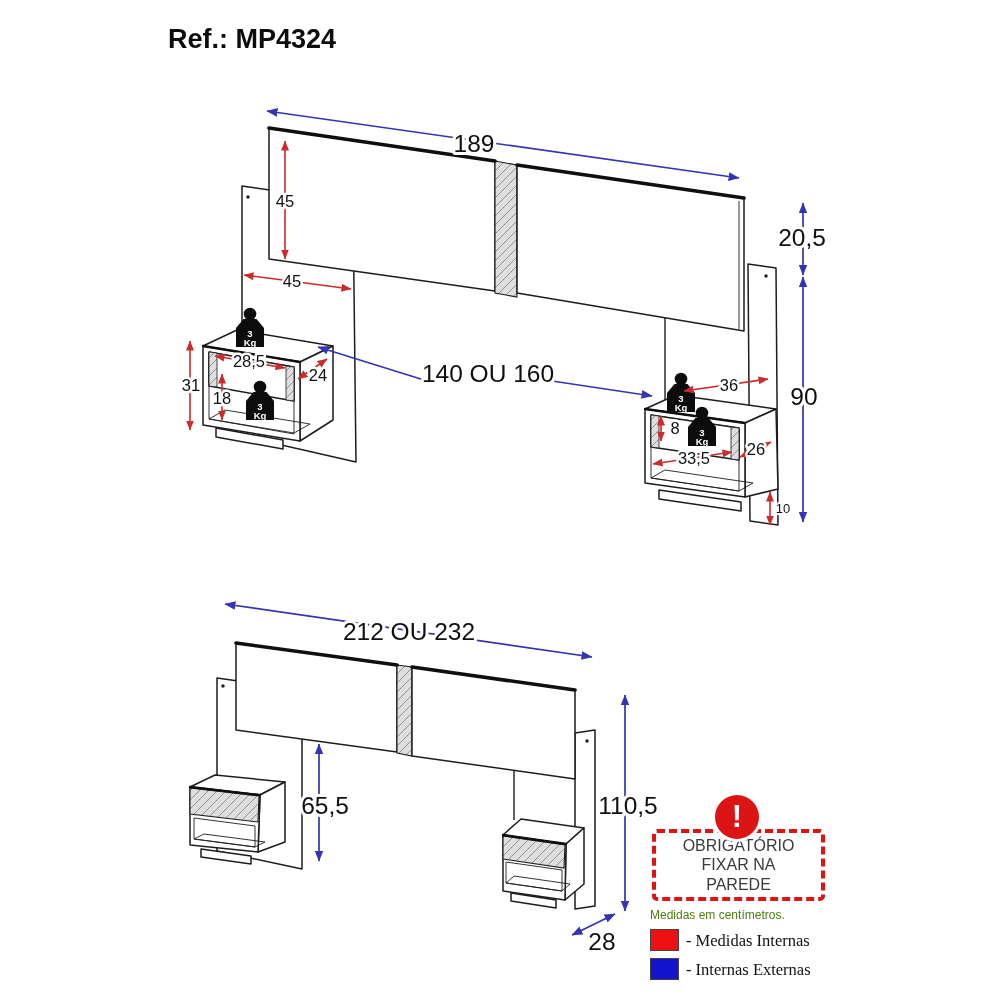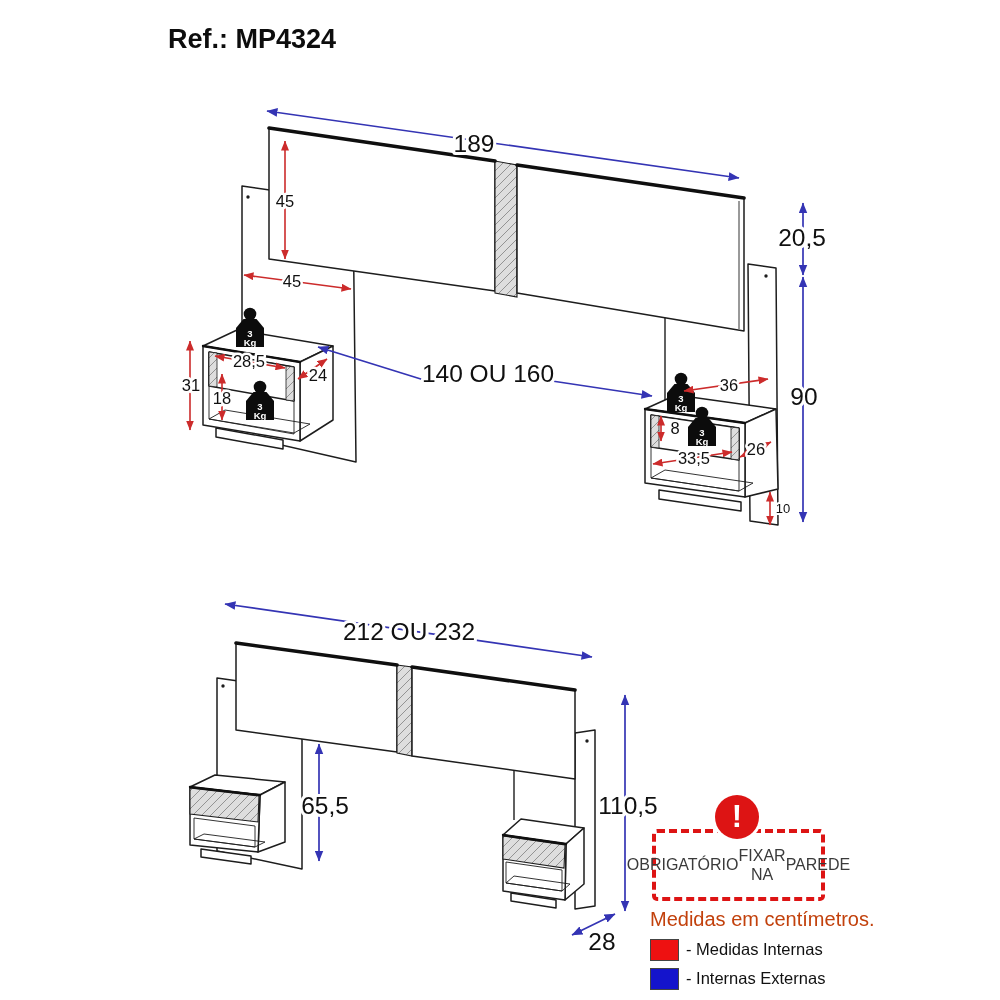--- a/index.html
+++ b/index.html
@@ -24,28 +24,28 @@
   .t13{font-size:13px;text-anchor:middle;paint-order:stroke;stroke:#ffffff;stroke-width:4px;stroke-linejoin:round;}
   .t24{font-size:24.5px;text-anchor:middle;paint-order:stroke;stroke:#ffffff;stroke-width:6px;stroke-linejoin:round;}
   .wt circle,.wt path{fill:#0c0c0c;stroke:none;}
   .wt text{fill:#ffffff;font-weight:700;text-anchor:middle;}
   .wtv{font-size:9.5px;}
   .wtu{font-size:9.5px;}
 
   
   .warn-box{position:absolute;left:652px;top:829px;width:165px;height:64px;
      border:4px dashed #dd1414;border-radius:5px;background:#fff;
-     display:flex;align-items:center;justify-content:center;
+     display:flex;flex-direction:column;align-items:center;justify-content:center;
      font-size:16px;font-weight:500;color:#3a3a3a;line-height:1.2;text-align:center;z-index:2;}
   .warn-icon{position:absolute;left:715px;top:795px;width:44px;height:44px;border-radius:50%;
      background:#dd1414;color:#fff;font-weight:700;font-size:31px;line-height:44px;text-align:center;
      box-shadow:0 0 0 3px #ffffff;z-index:3;}
   .legend{position:absolute;left:650px;top:908px;z-index:2;}
-  .legend-units{font-size:20px;color:#c2410c;font-weight:500;margin-bottom:8px;}
-  .legend-row{display:flex;align-items:center;margin-bottom:8px;height:21px;}
+  .legend-units{font-size:12px;color:#4d7c0f;font-weight:500;margin-bottom:8px;}
+  .legend-row{display:flex;align-items:flex-end;margin-bottom:8px;height:21px;font-family:Liberation Serif, serif;}
   .swatch{display:inline-block;width:27px;height:20px;border:1px solid #444;margin-right:7px;}
   .swatch.red{background:#ee1111;}
   .swatch.blue{background:#1414cc;}
   .legend-label{font-size:16.5px;color:#111;}
 </style>
 </head>
 <body>
 
 <div id="stage">
 

